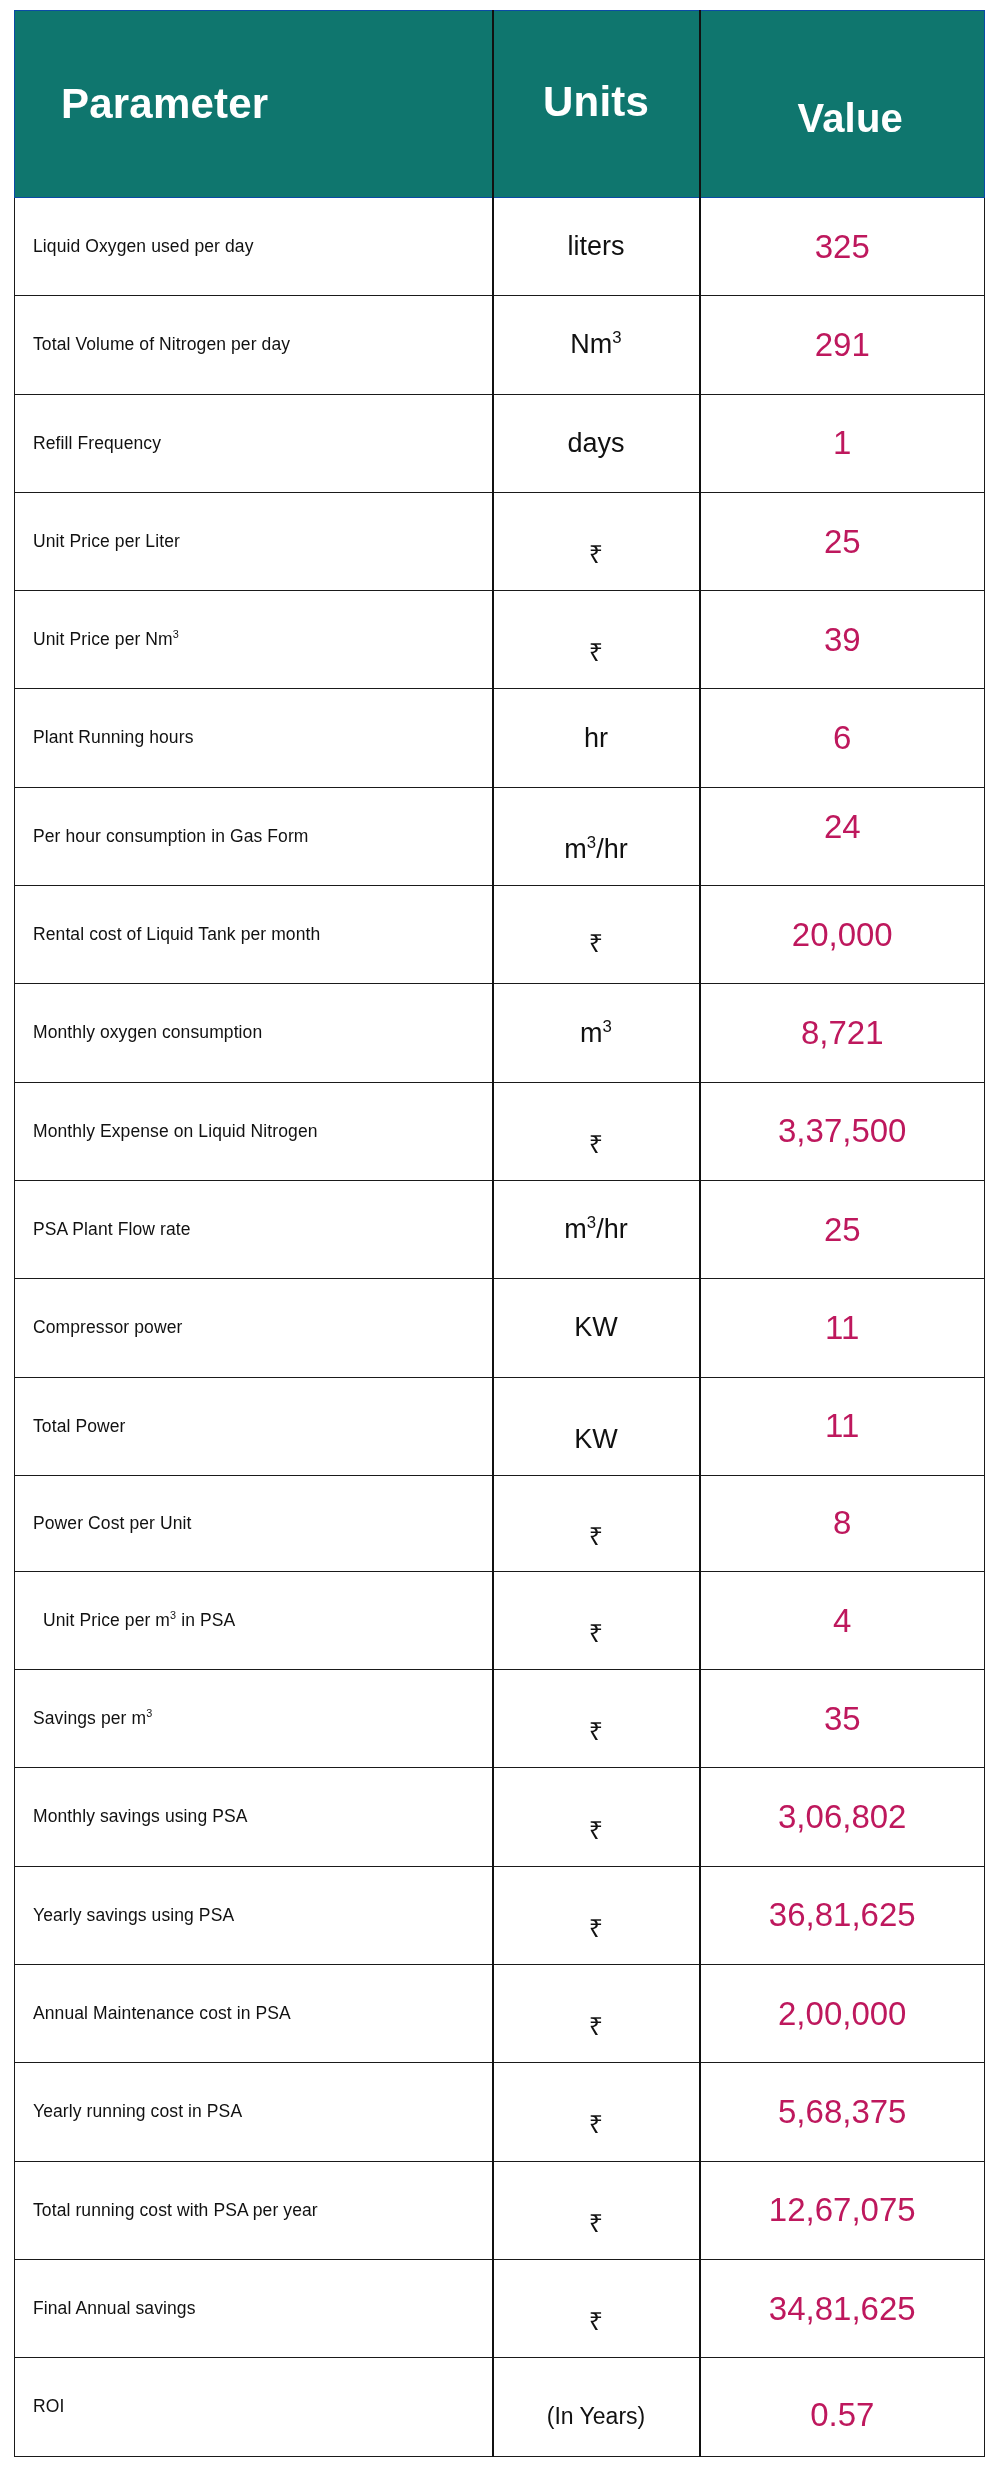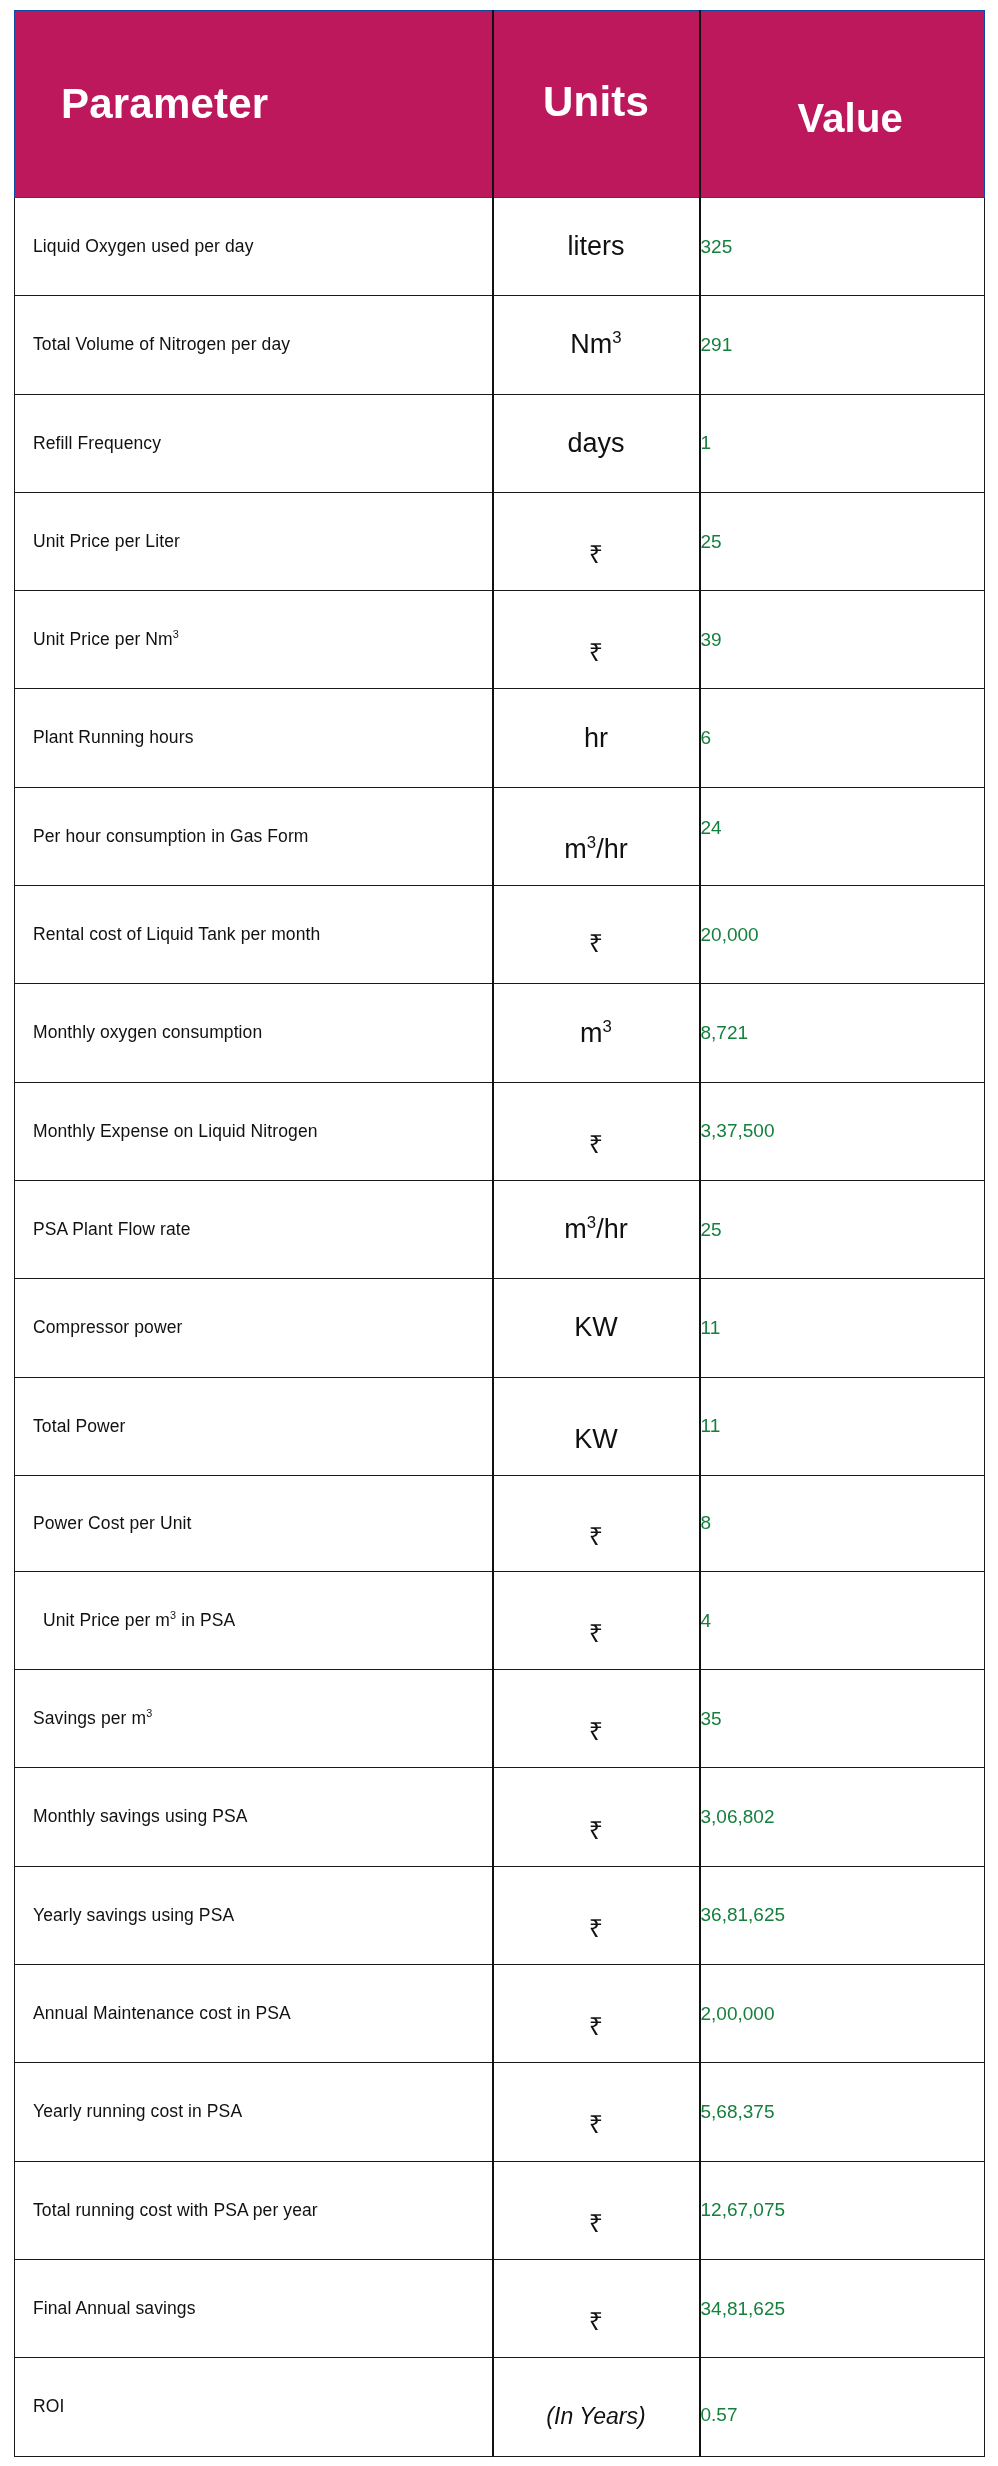--- a/index.html
+++ b/index.html
@@ -30,21 +30,21 @@
     border-collapse: collapse;
     table-layout: fixed;
   }
 
   table.psa-table col.c-param { width: 478px; }
   table.psa-table col.c-unit  { width: 207px; }
   table.psa-table col.c-value { width: 285px; }
 
   
   thead th {
-    background: #be185d;
+    background: #0f766e;
     color: #ffffff;
     border: 1.6px solid #0b4ba6;
     padding: 0;
     height: 186px;
     vertical-align: middle;
   }
   thead th.h-param {
     text-align: left;
     padding-left: 46px;
   }
@@ -99,28 +99,29 @@
   td.u-cell {
     text-align: center;
     font-size: 27px;
     line-height: 1.15;
     color: #111111;
     border-left-width: 2.2px;
     border-right-width: 2.2px;
     border-left-color: #111111;
     border-right-color: #111111;
   }
-  td.u-cell.small { font-size: 23px; font-style: italic; }
+  td.u-cell.small { font-size: 23px; }
   td.u-cell.shift-down .u-in { position: relative; top: 13px; }
   td.u-cell.shift-down2 .u-in { position: relative; top: 9px; }
 
   td.v-cell {
-    font-size: 19px;
+    text-align: center;
+    font-size: 33px;
     line-height: 1.15;
-    color: #15803d;
+    color: #be185d;
   }
   td.v-cell.shift-up .v-in { position: relative; top: -9px; }
   td.v-cell.shift-down .v-in { position: relative; top: 8px; }
 
   .sup {
     font-size: 0.62em;
     vertical-align: super;
     line-height: 0;
   }
   .rupee { font-size: 25px; }

